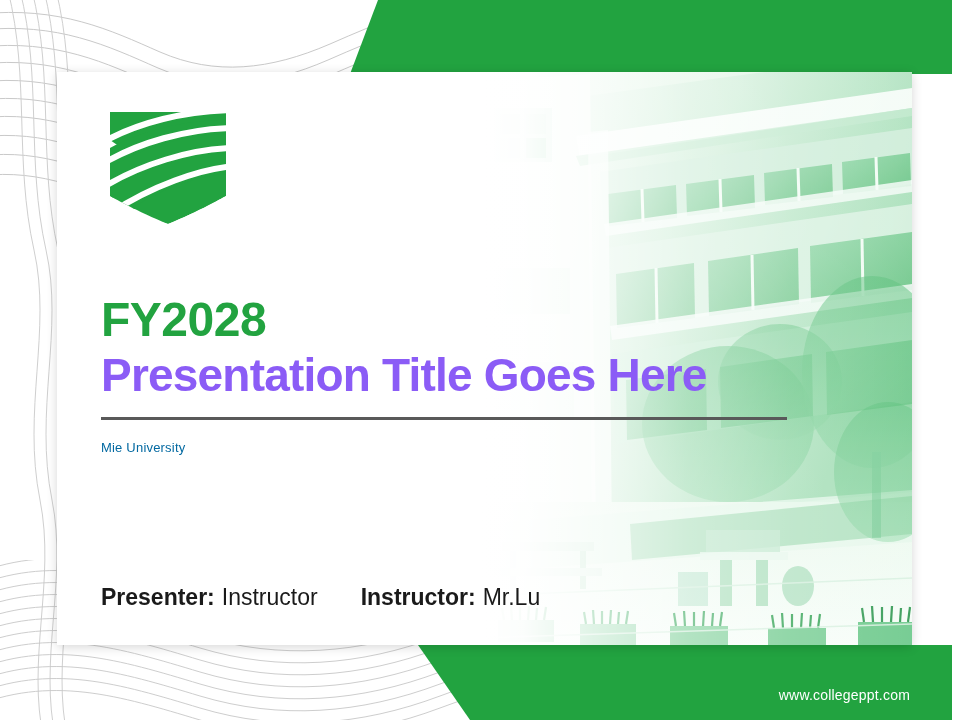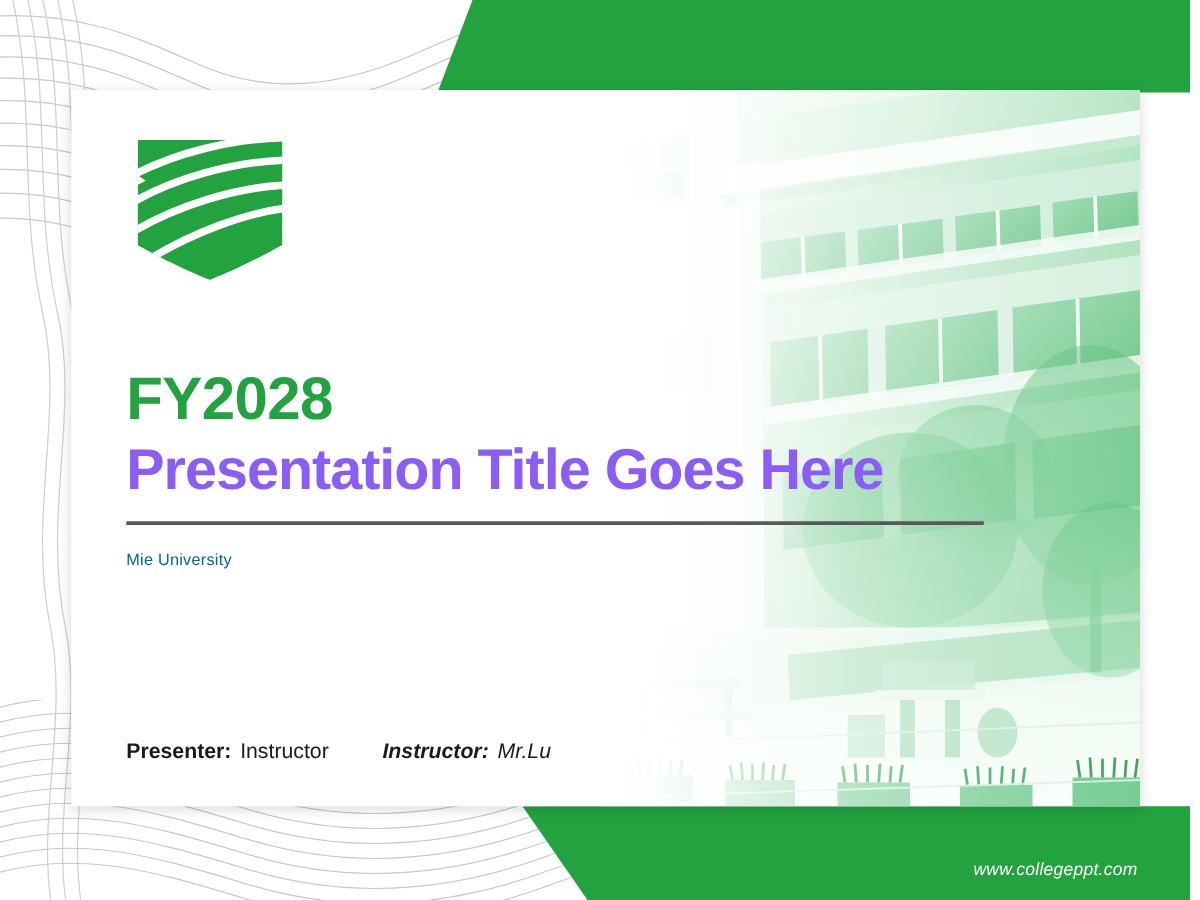--- a/index.html
+++ b/index.html
@@ -129,38 +129,37 @@
   
   .credits {
     position: absolute;
     left: 44px;
     bottom: 34px;
     display: flex;
     align-items: baseline;
     white-space: nowrap;
   }
   .credit-item {
-    font-size: 17px;
+    font-size: 23px;
     color: #1a1a1a;
     display: inline-flex;
     align-items: baseline;
   }
-  .credit-item + .credit-item { margin-left: 43px; font-style: italic; }
+  .credit-item + .credit-item { margin-left: 43px; }
   .credit-label { font-weight: bold; }
   .credit-value { font-weight: normal; margin-left: 7px; }
 
   
   .footer-url {
     position: absolute;
     right: 42px;
     bottom: 17px;
     font-size: 14px;
     color: #ffffff;
     letter-spacing: 0.2px;
-    font-style: italic;
   }
 </style>
 </head>
 <body>
 
 <div id="slide">
 
   <div class="bg-texture">
     <svg viewBox="0 0 960 720" xmlns="http://www.w3.org/2000/svg" aria-hidden="true">
       <defs>

